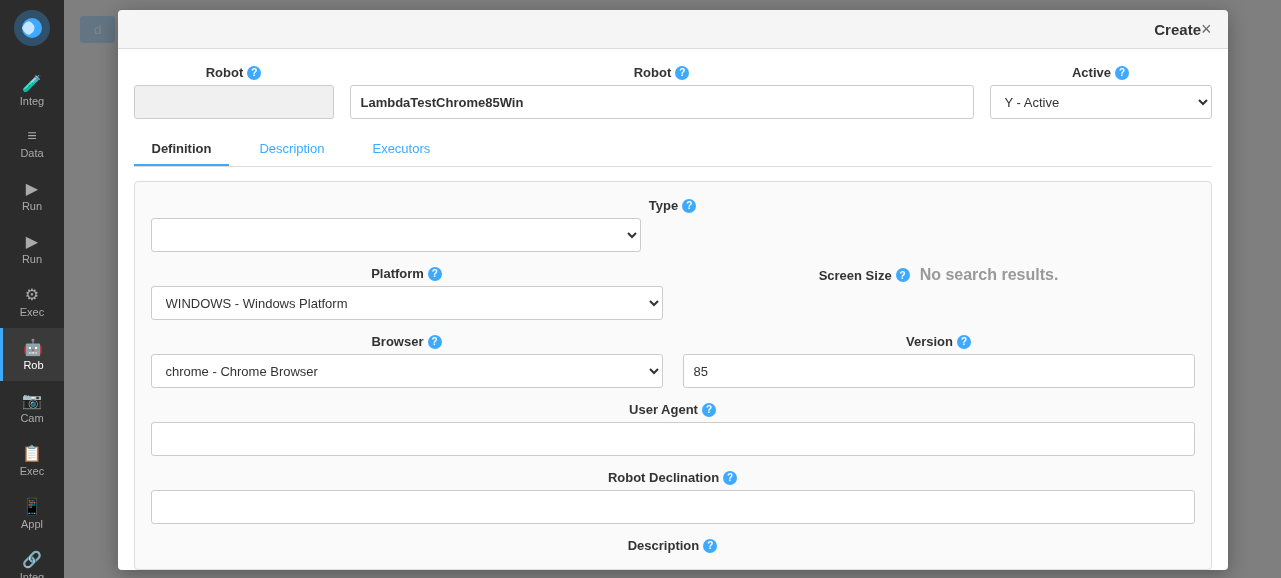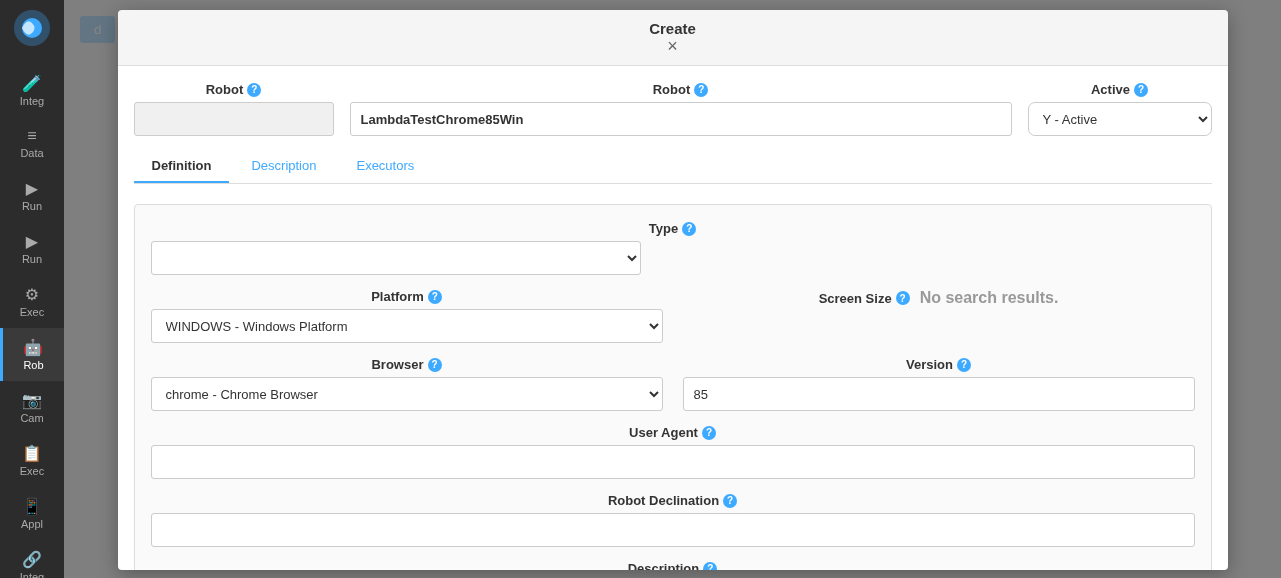--- a/index.html
+++ b/index.html
@@ -75,21 +75,20 @@
     }
 
     .modal-header {
       background: #f5f5f5;
       border-bottom: 1px solid #ddd;
       padding: 10px 16px;
       display: flex;
       justify-content: flex-end;
       align-items: center;
       border-radius: 4px 4px 0 0;
-      flex-direction: column;
     }
     .modal-title {
       font-size: 15px;
       font-weight: bold;
       color: #333;
     }
     .modal-close {
       background: none;
       border: none;
       font-size: 18px;
@@ -163,30 +162,29 @@
       border-radius: 3px;
       background: #f0f0f0;
     }
 
     .robot-name-input {
       width: 540px;
       font-weight: bold;
     }
 
     .active-select {
-      width: 184px;
-      border-radius: 7px;
+      width: 222px;
     }
 
     
     .tabs {
       display: flex;
       border-bottom: 1px solid #ddd;
-      margin-bottom: 20px;
-      gap: 4px;
+      margin-bottom: 14px;
+      gap: 12px;
     }
     .tab {
       padding: 8px 18px;
       font-size: 13px;
       cursor: pointer;
       border-bottom: 2px solid transparent;
       color: #3eaaff;
       font-weight: 500;
     }
     .tab.active {

